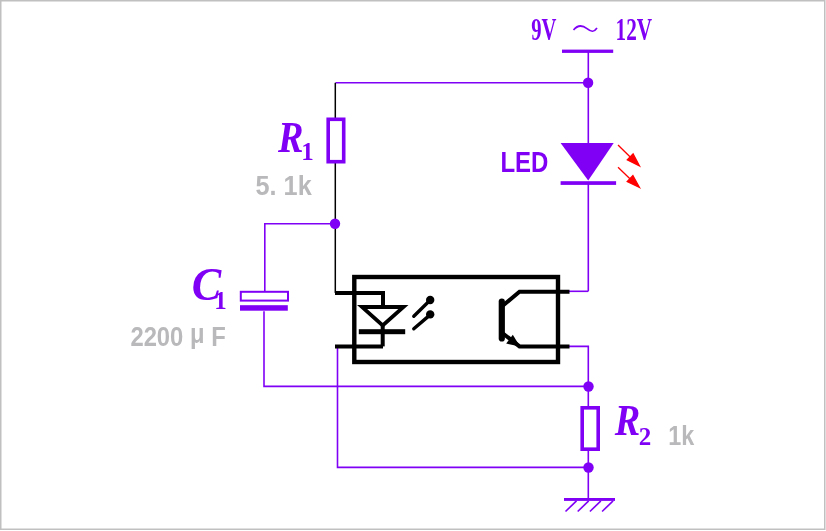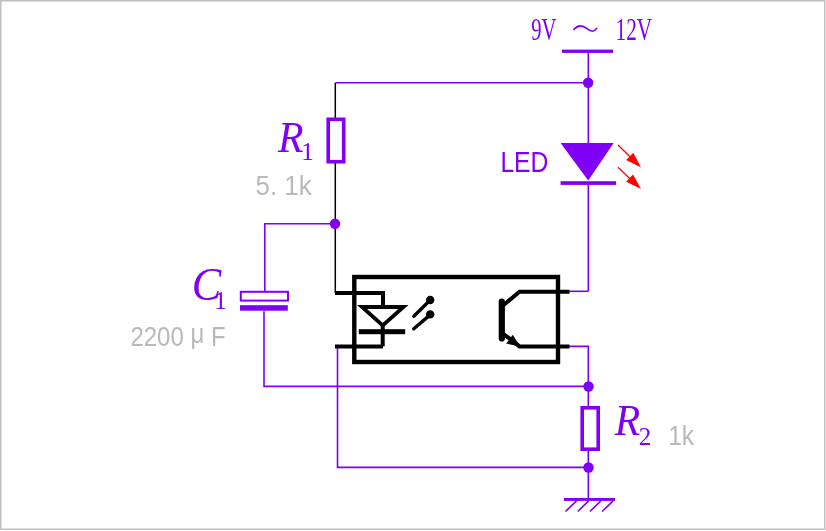--- a/index.html
+++ b/index.html
@@ -1,16 +1,16 @@
 <!DOCTYPE html>
 <html><head>
 <meta charset="utf-8">
 <style>
   html,body{margin:0;padding:0;background:#fff;}
-  #page{position:relative;width:826px;height:531px;background:#fff;overflow:hidden;}
+  #page{position:relative;width:826px;height:531px;background:#fff;overflow:hidden;font-weight:bold;}
   svg text{font-family:"Liberation Sans",sans-serif;}
   svg .ser{font-family:"Liberation Serif",serif;}
 </style>
 </head>
 <body>
 <div id="page">
 <svg width="826" height="531" viewBox="0 0 826 531">
 
   <rect x="0.75" y="0.75" width="824" height="528.5" fill="#ffffff" stroke="#c0c0c0" stroke-width="1.5"></rect>
 

